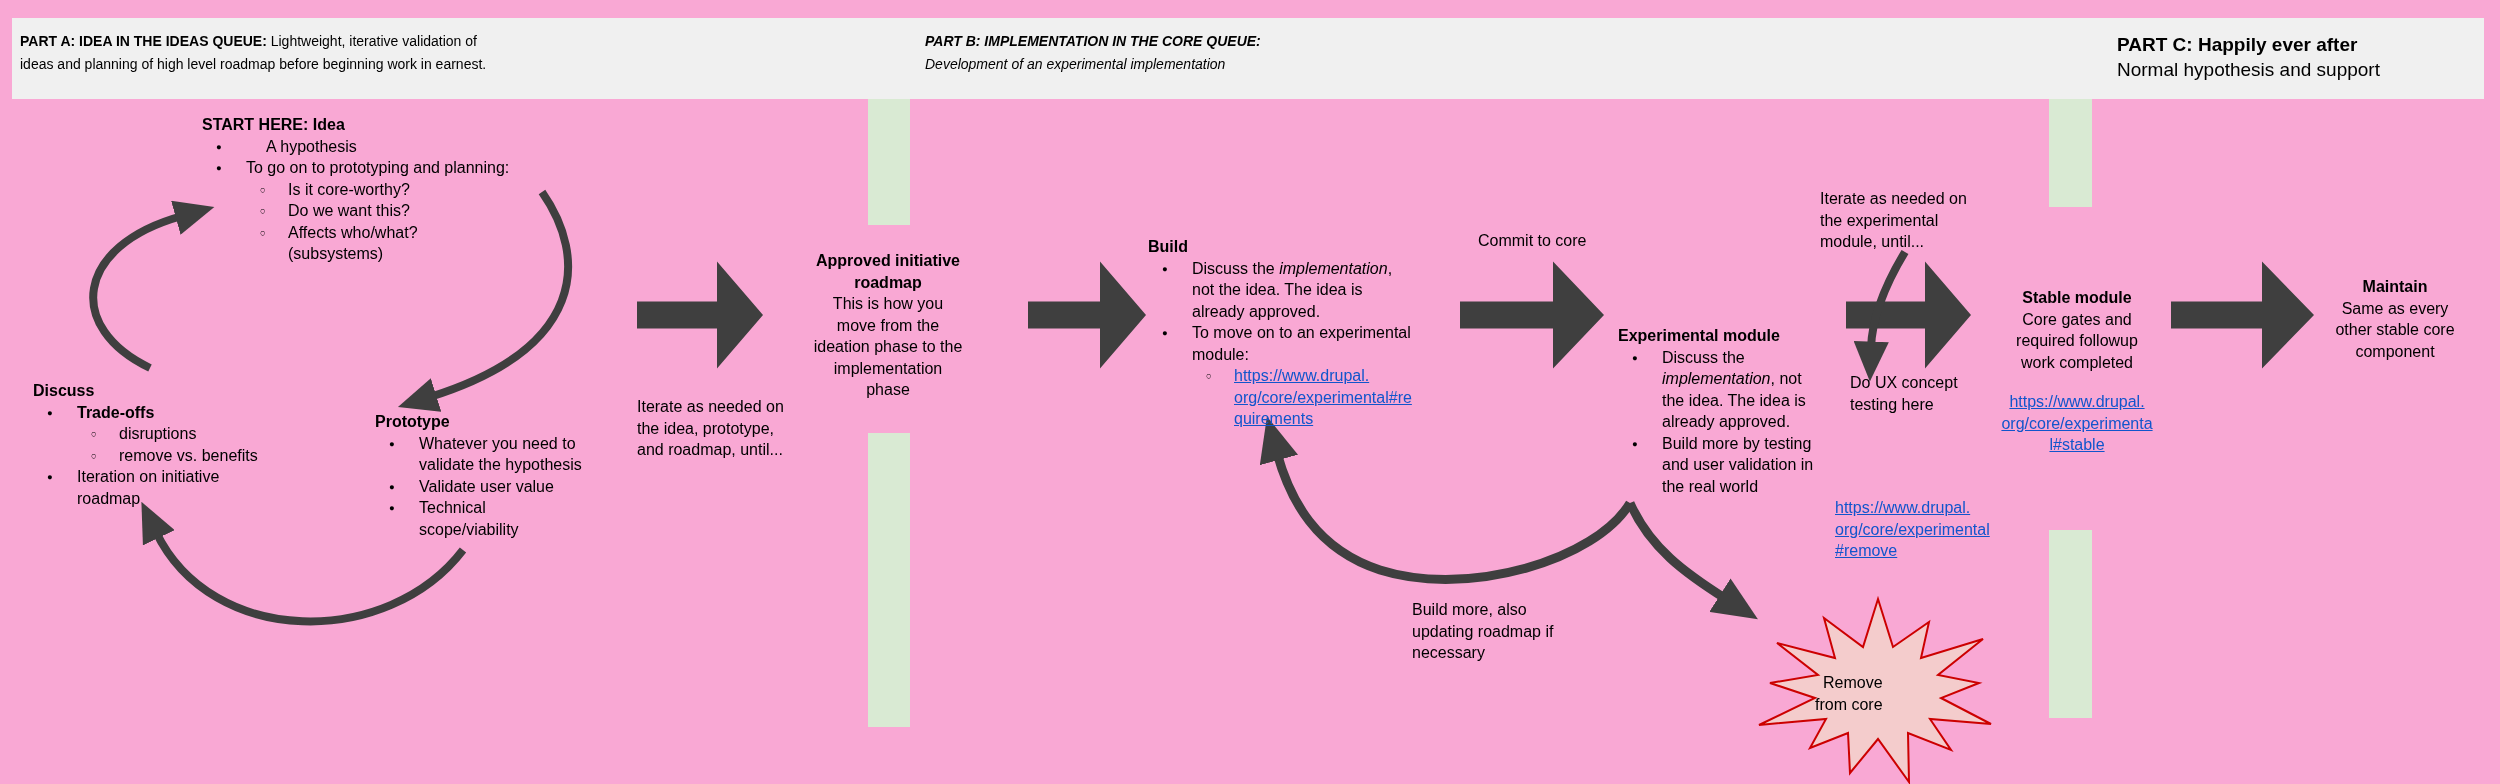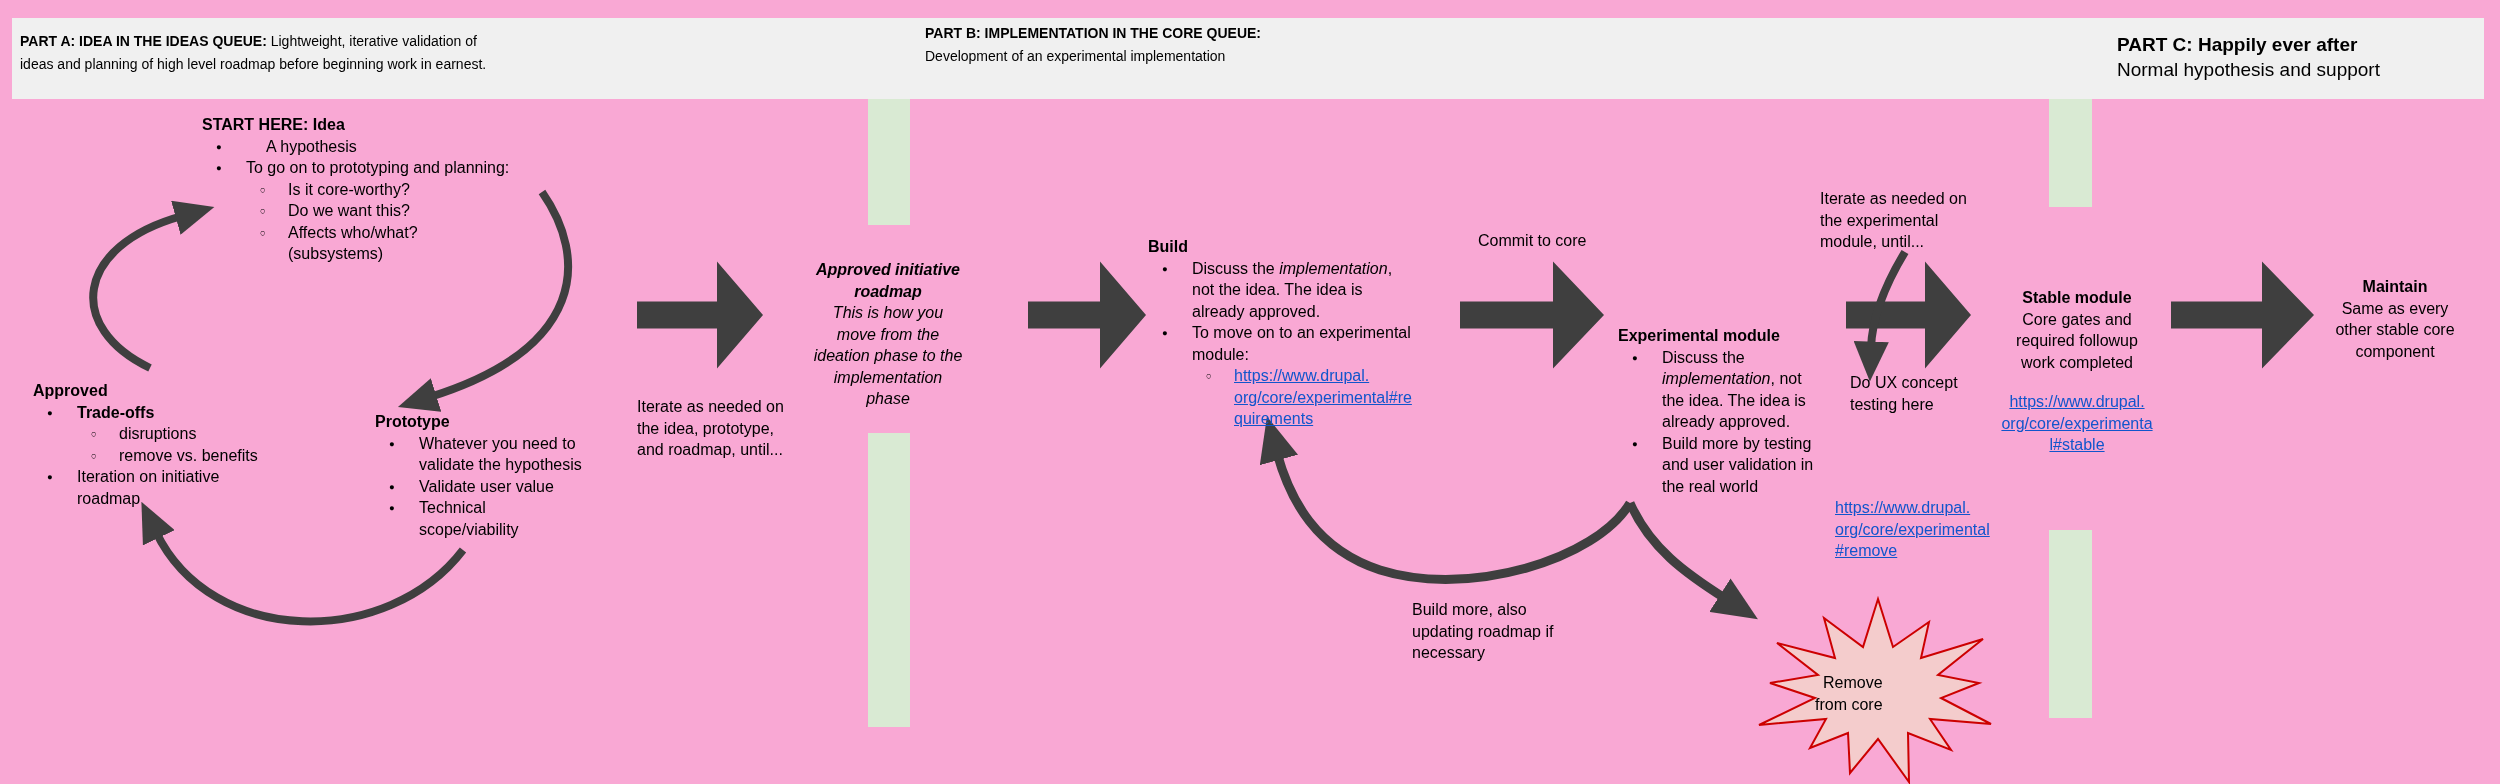--- a/index.html
+++ b/index.html
@@ -32,21 +32,21 @@
 
   <div class="gbar" style="left:868px;top:99px;width:42px;height:126px;"></div>
   <div class="gbar" style="left:868px;top:433px;width:42px;height:294px;"></div>
   <div class="gbar" style="left:2049px;top:99px;width:43px;height:108px;"></div>
   <div class="gbar" style="left:2049px;top:530px;width:43px;height:188px;"></div>
 
   <div class="hdr" style="left:20px;top:30px;">
     <div class="ln"><b>PART A: IDEA IN THE IDEAS QUEUE:</b><span> Lightweight, iterative validation of</span></div>
     <div class="ln"><span>ideas and planning of high level roadmap before beginning work in earnest.</span></div>
   </div>
-  <div class="hdr" style="left:925px;top:22px;">
+  <div class="hdr" style="left:925px;top:30px;font-style:italic;">
     <div class="ln"><b>PART B: IMPLEMENTATION IN THE CORE QUEUE:</b></div>
     <div class="ln"><span>Development of an experimental implementation</span></div>
   </div>
   <div class="hdr big" style="left:2117px;top:32px;">
     <div class="ln"><b>PART C: Happily ever after</b></div>
     <div class="ln"><span>Normal hypothesis and support</span></div>
   </div>
 
   <svg class="overlay" width="2500" height="784" viewBox="0 0 2500 784">
     <defs>
@@ -76,41 +76,41 @@
 <div class="tb" style="left: 202px; top: 114px;">
       <div class="ln"><span class="tx"><b>START HERE: Idea</b></span></div>
       <div class="ln"><span class="mk" style="left: 14px;">●</span><span class="tx" style="margin-left: 64px;"><span>A hypothesis</span></span></div>
       <div class="ln"><span class="mk" style="left: 14px;">●</span><span class="tx" style="margin-left: 44px;"><span>To go on to prototyping and planning:</span></span></div>
       <div class="ln"><span class="mk" style="left: 58px;">○</span><span class="tx" style="margin-left: 86px;"><span>Is it core-worthy?</span></span></div>
       <div class="ln"><span class="mk" style="left: 58px;">○</span><span class="tx" style="margin-left: 86px;"><span>Do we want this?</span></span></div>
       <div class="ln"><span class="mk" style="left: 58px;">○</span><span class="tx" style="margin-left: 86px;"><span>Affects who/what?</span></span></div>
       <div class="ln"><span class="tx" style="margin-left: 86px;"><span>(subsystems)</span></span></div>
     </div>
     <div class="tb" style="left: 33px; top: 380px;">
-      <div class="ln"><span class="tx"><b>Approved</b></span></div>
+      <div class="ln"><span class="tx"><b>Discuss</b></span></div>
       <div class="ln"><span class="mk" style="left: 14px;">●</span><span class="tx" style="margin-left: 44px; font-weight: bold;"><span>Trade-offs</span></span></div>
       <div class="ln"><span class="mk" style="left: 58px;">○</span><span class="tx" style="margin-left: 86px;"><span>disruptions</span></span></div>
       <div class="ln"><span class="mk" style="left: 58px;">○</span><span class="tx" style="margin-left: 86px;"><span>remove vs. benefits</span></span></div>
       <div class="ln"><span class="mk" style="left: 14px;">●</span><span class="tx" style="margin-left: 44px;"><span>Iteration on initiative</span></span></div>
       <div class="ln"><span class="tx" style="margin-left: 44px;"><span>roadmap</span></span></div>
     </div>
     <div class="tb" style="left: 375px; top: 411px;">
       <div class="ln"><span class="tx"><b>Prototype</b></span></div>
       <div class="ln"><span class="mk" style="left: 14px;">●</span><span class="tx" style="margin-left: 44px;"><span>Whatever you need to</span></span></div>
       <div class="ln"><span class="tx" style="margin-left: 44px;"><span>validate the hypothesis</span></span></div>
       <div class="ln"><span class="mk" style="left: 14px;">●</span><span class="tx" style="margin-left: 44px;"><span>Validate user value</span></span></div>
       <div class="ln"><span class="mk" style="left: 14px;">●</span><span class="tx" style="margin-left: 44px;"><span>Technical</span></span></div>
       <div class="ln"><span class="tx" style="margin-left: 44px;"><span>scope/viability</span></span></div>
     </div>
     <div class="tb" style="left: 637px; top: 396px;">
       <div class="ln"><span class="tx"><span>Iterate as needed on</span></span></div>
       <div class="ln"><span class="tx"><span>the idea, prototype,</span></span></div>
       <div class="ln"><span class="tx"><span>and roadmap, until...</span></span></div>
     </div>
-    <div class="tb center" style="left: 798px; top: 259px; width: 180px; font-style: italic;">
+    <div class="tb center" style="left: 798px; top: 250px; width: 180px;">
       <div class="ln"><span class="tx"><b>Approved initiative</b></span></div>
       <div class="ln"><span class="tx"><b>roadmap</b></span></div>
       <div class="ln"><span class="tx"><span>This is how you</span></span></div>
       <div class="ln"><span class="tx"><span>move from the</span></span></div>
       <div class="ln"><span class="tx"><span>ideation phase to the</span></span></div>
       <div class="ln"><span class="tx"><span>implementation</span></span></div>
       <div class="ln"><span class="tx"><span>phase</span></span></div>
     </div>
     <div class="tb" style="left: 1148px; top: 236px;">
       <div class="ln"><span class="tx"><b>Build</b></span></div>

